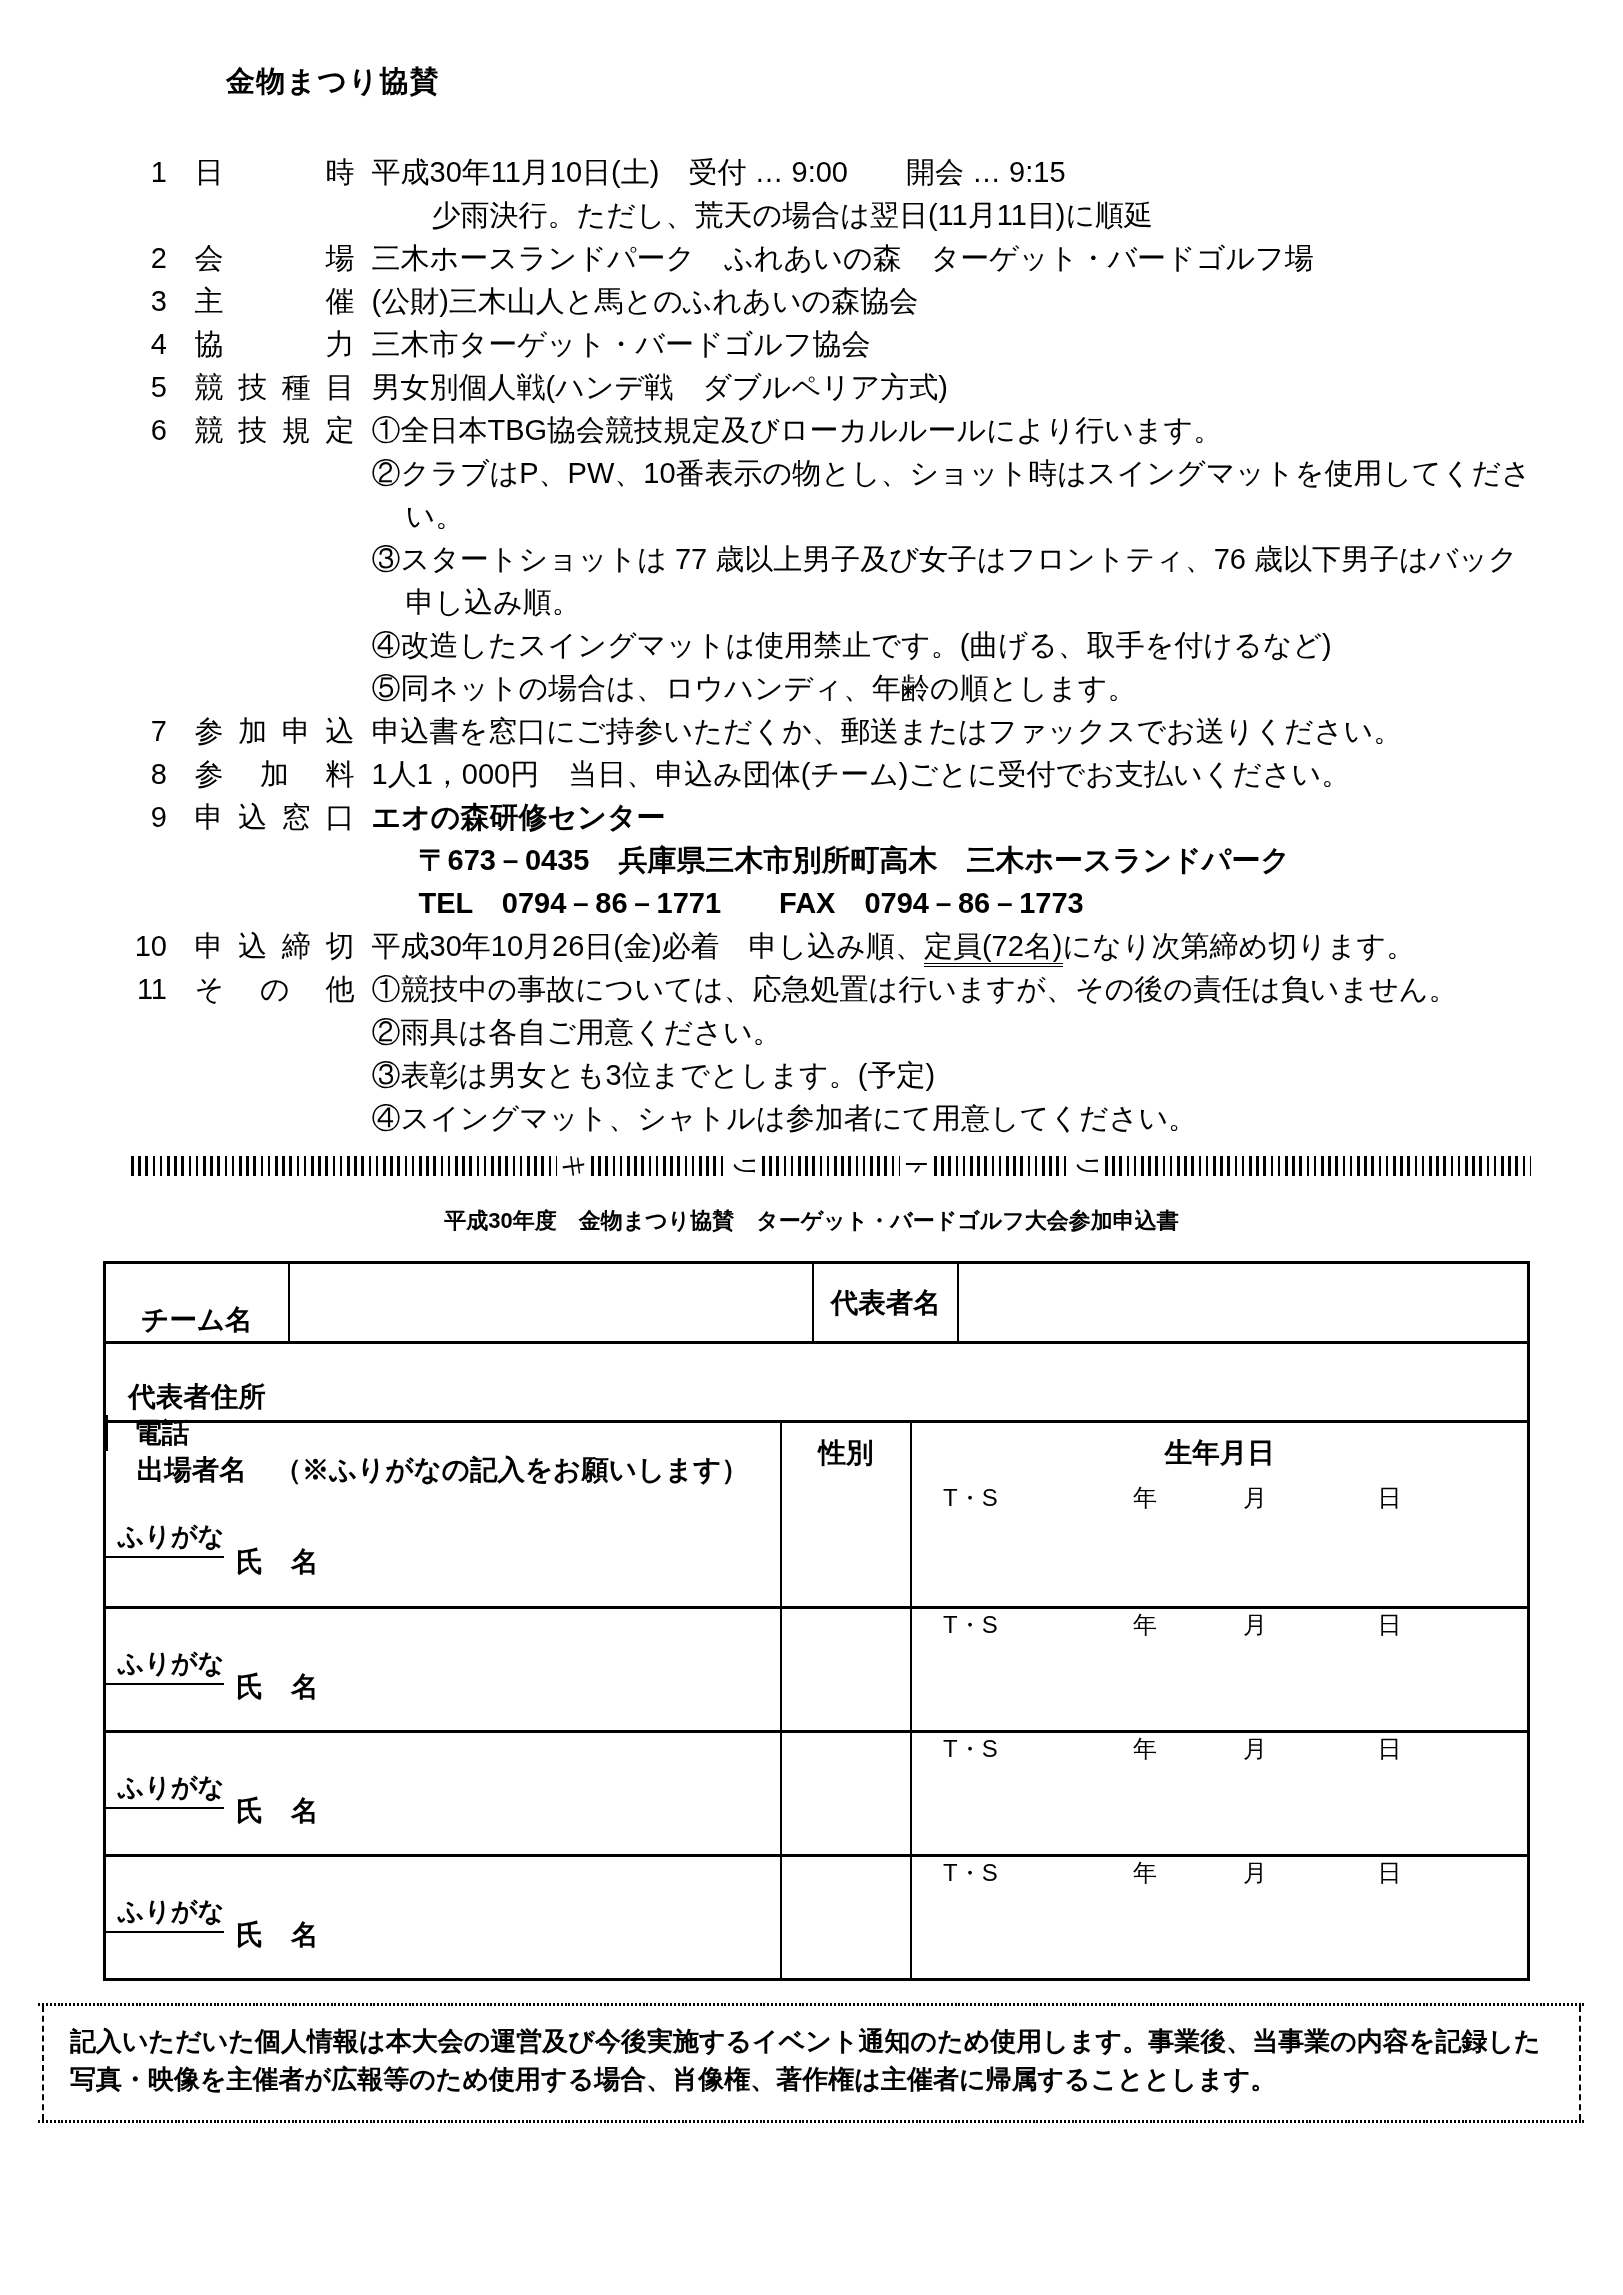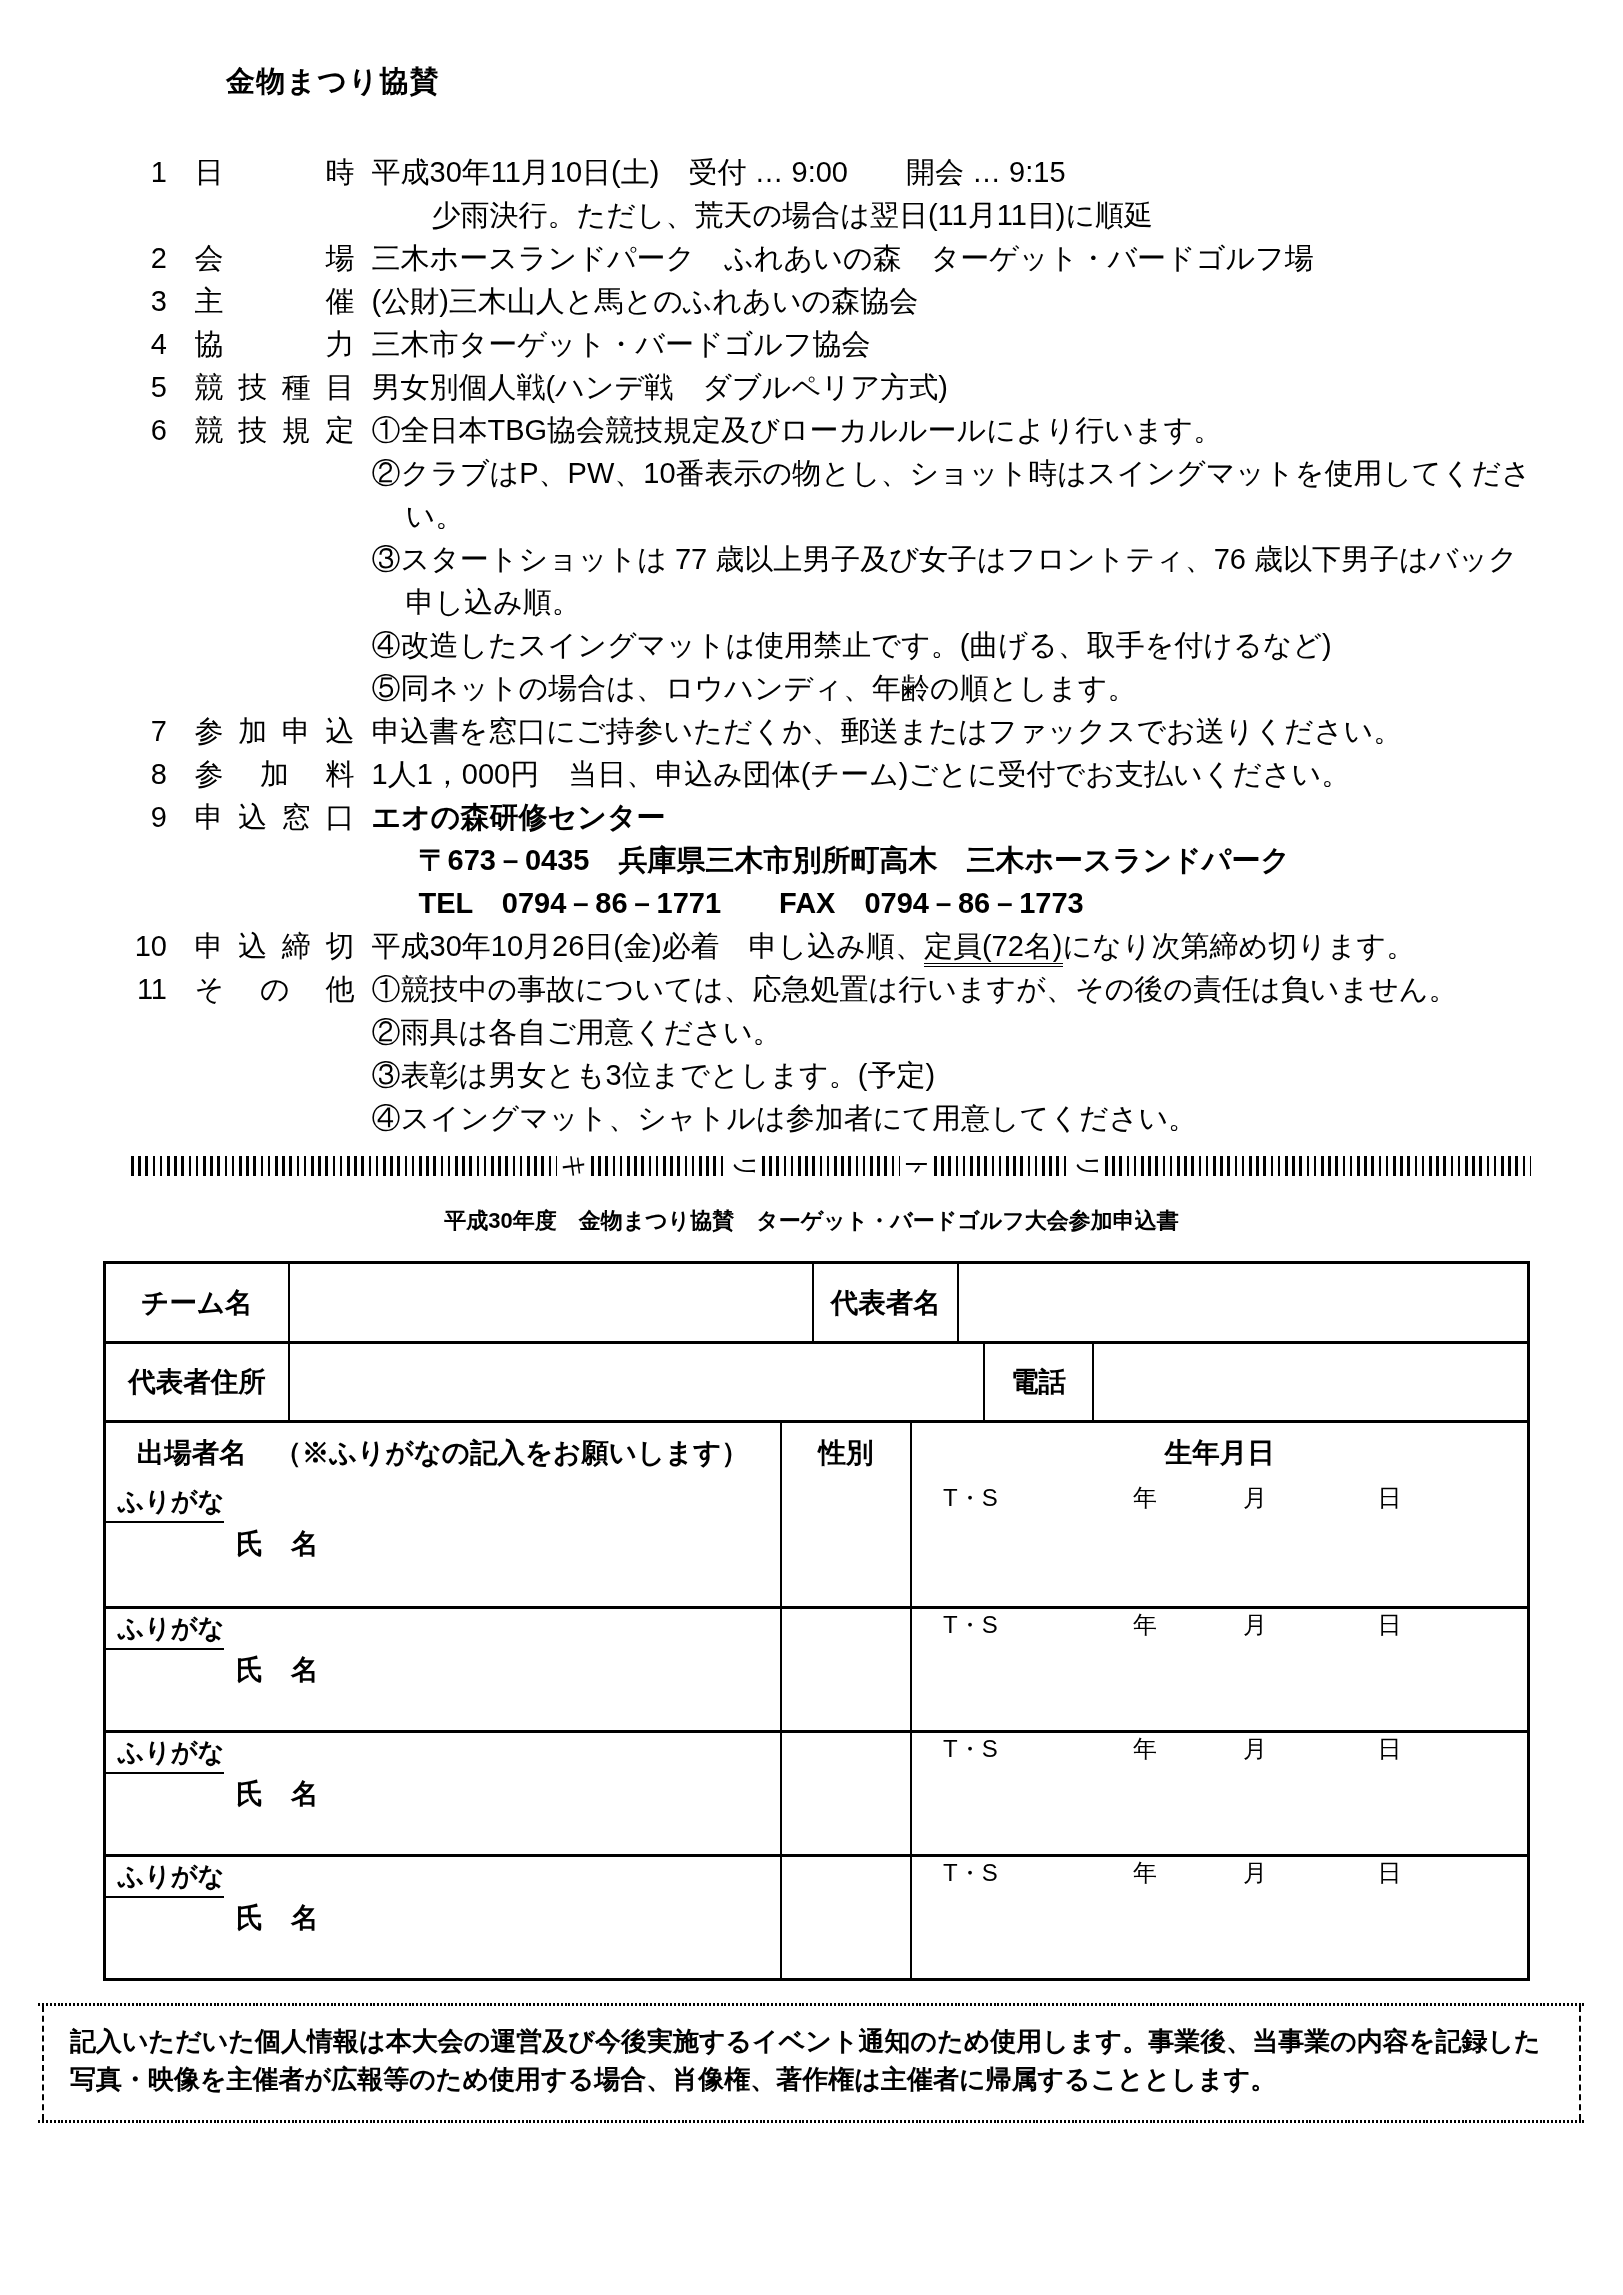--- a/index.html
+++ b/index.html
@@ -35,27 +35,27 @@
   .cutline .seg.mid { flex: 2.45; }
   .cutline .ch { flex: none; width: 34px; text-align: center; font-size: 25px; transform: rotate(90deg); }
 
   
   .form-title { margin-top: 17px; text-align: center; font-size: 22px; font-weight: bold; line-height: 43px; }
 
   .tbl { margin: 19.6px 93px 0 103px; border: 3.3px solid #000; }
   .trow { display: flex; border-top: 3.3px solid #000; }
   .trow:first-child { border-top: none; }
   .cell { border-left: 2px solid #000; }
-  .cell:first-child { border-left: none; }
+  .cell:first-child { border-left: none; margin-top: 35px; }
   .lab { display: flex; align-items: center; justify-content: center; font-weight: bold; font-size: 27.5px; }
   
   .r1 { height: 77px; }
   .r1 .c1 { width: 12.8%; } .r1 .c2 { width: 36.9%; } .r1 .c3 { width: 10.2%; } .r1 .c4 { flex: 1; }
   
-  .r2 { height: 79px; }
+  .r2 { height: 79px; flex-direction: column; }
   .r2 .c1 { width: 12.8%; } .r2 .c2 { width: 48.9%; } .r2 .c3 { width: 7.7%; } .r2 .c4 { flex: 1; }
   
   .rh { height: 62px; }
   .rh .c1 { width: 47.4%; } .rh .c2 { width: 9.2%; } .rh .c3 { flex: 1; }
   
   .blk { height: 124px; }
   .blk .nameCol { width: 47.4%; display: flex; flex-direction: row; }
   .blk .furi { height: 41px; border-bottom: 2px solid #000; font-weight: bold; font-size: 26px; display: flex; align-items: center; padding-left: 11.8px; }
   .blk .shimei { flex: 1; font-weight: bold; font-size: 27.5px; display: flex; align-items: center; padding-left: 11.8px; }
   .blk .sexCol { width: 9.2%; }

